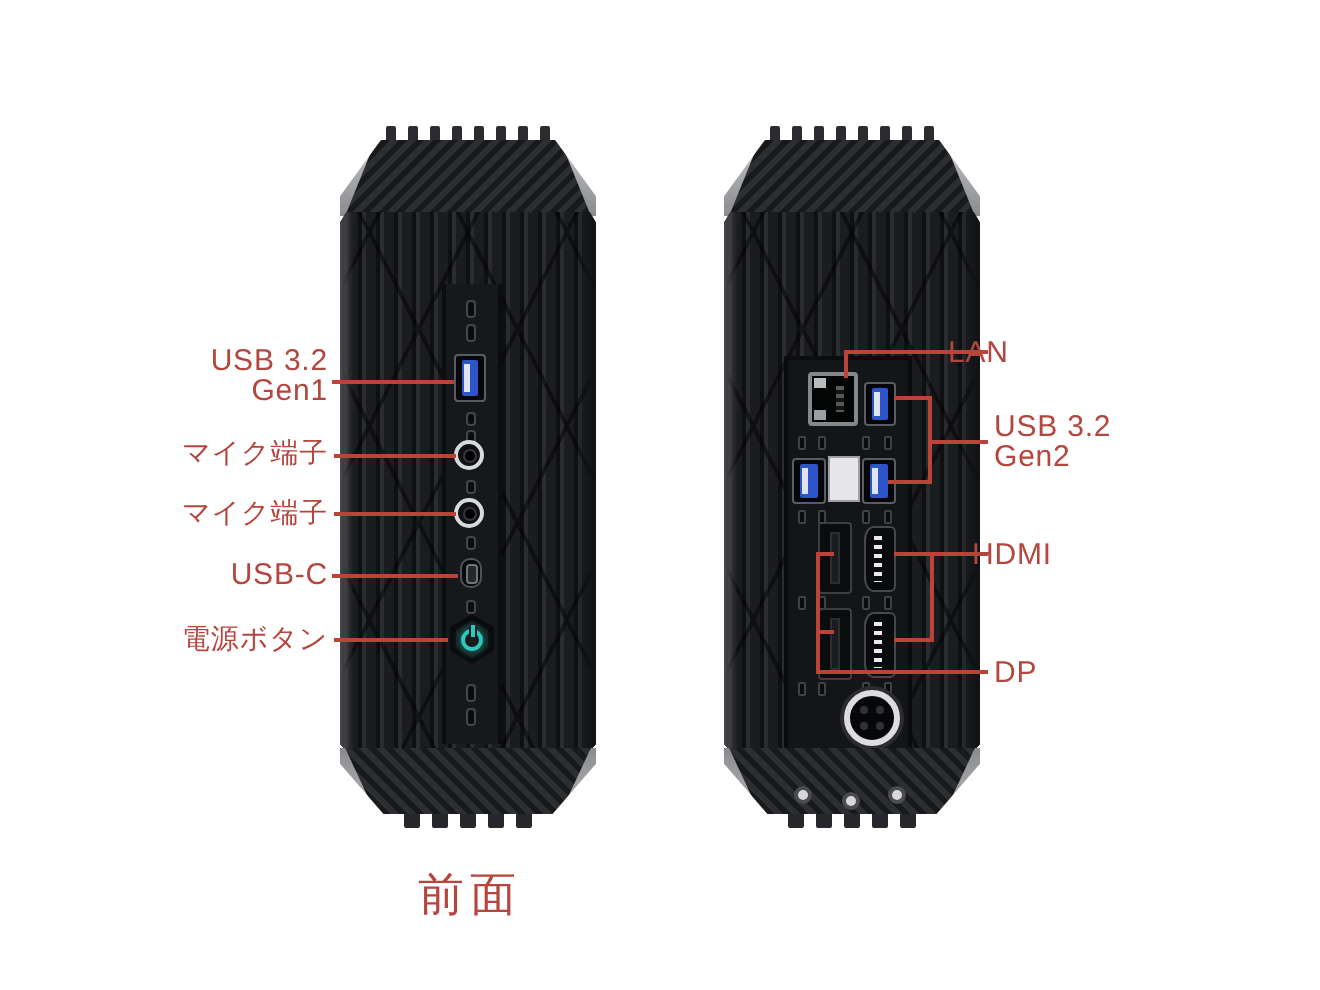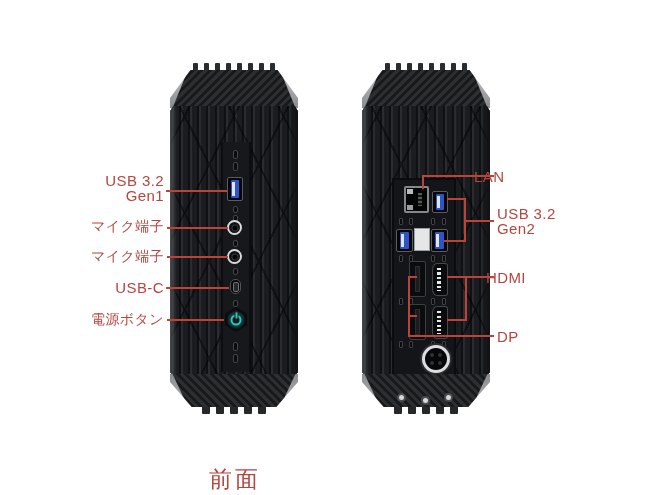--- a/index.html
+++ b/index.html
@@ -89,21 +89,21 @@
 
   .foot { border-radius:50%; background:#d8d8da; border:2px solid #4b4c4f; }
   .vent { background:#0a0b0d; border:1px solid #404145; border-radius:1px; }
 
   
   .rl { position:absolute; background:#bb4338; }
   .lbl { position:absolute; color:#b4463e; font-size:15px; line-height:15px; letter-spacing:.4px; white-space:nowrap; }
   .lbl.jp { font-size:14px; }
   .lbl.r { text-align:right; }
   .caption { position:absolute; color:#b4463e; font-size:23px; line-height:25px; letter-spacing:3px;
-      width:90px; text-align:center;margin-top:32px; }
+      width:90px; text-align:center; }
 </style>
 </head>
 <body>
 
 <div class="stage">
 
   <div class="device" style="left:170px; top:63px;">
     <div class="comb t" style="left:23px; top:0;">
         <i></i>
         <i></i>

